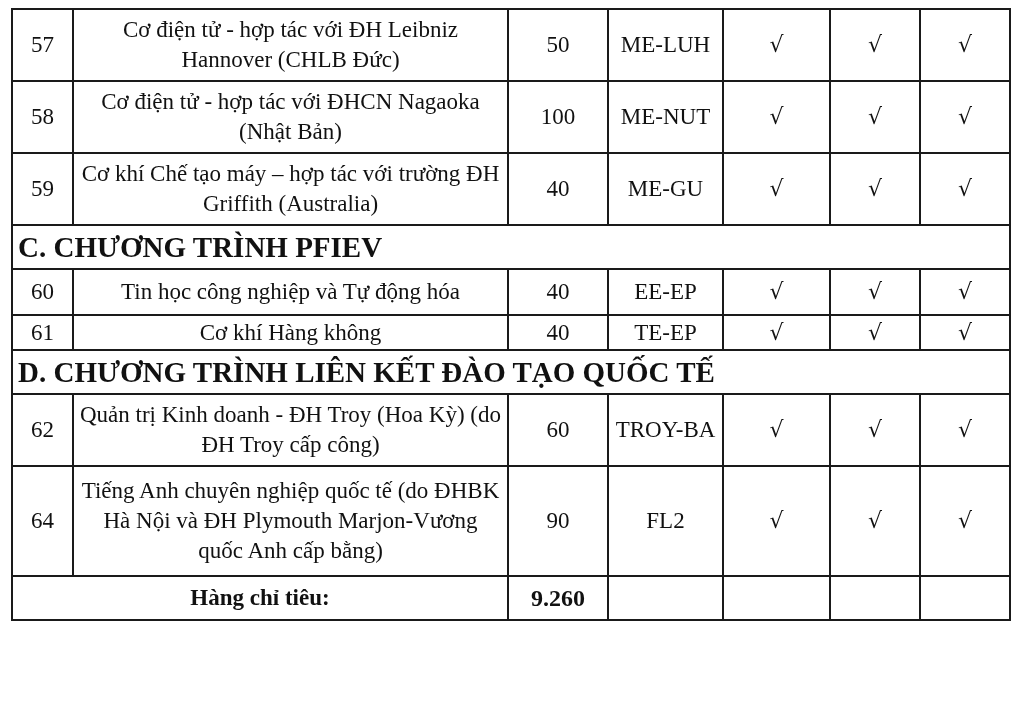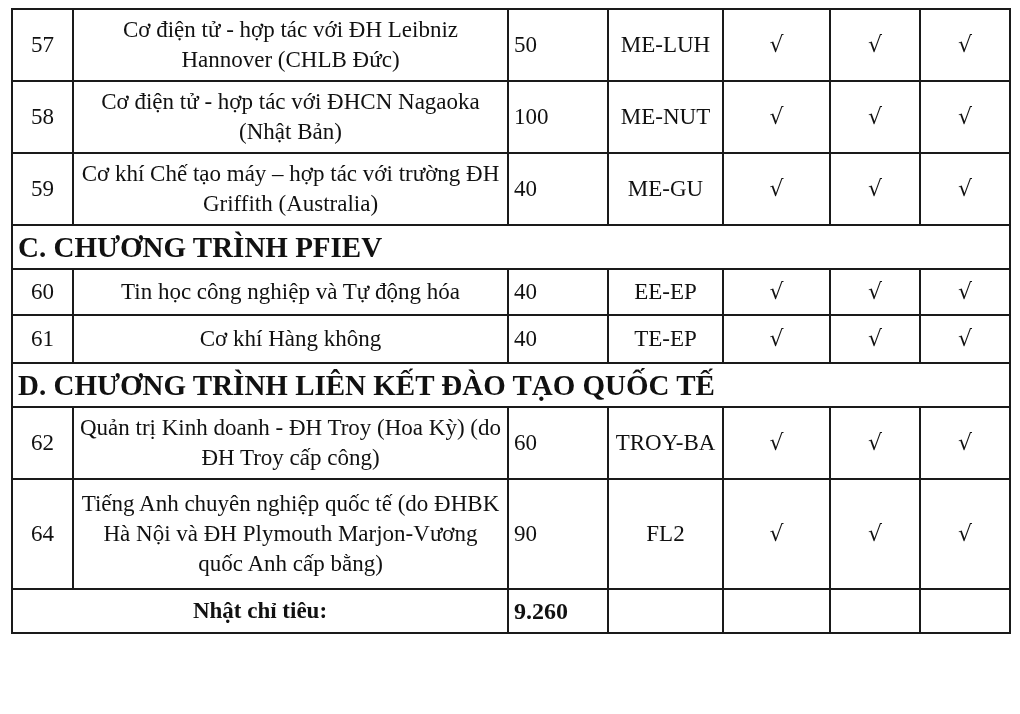--- a/index.html
+++ b/index.html
@@ -4,21 +4,21 @@
 <style>
   html, body { margin: 0; padding: 0; background: #ffffff; }
   body { width: 1020px; height: 714px; overflow: hidden; position: relative;
          font-family: "Liberation Serif", "DejaVu Serif", serif; color: #111; }
   table { position: absolute; left: 11px; top: 8px; border-collapse: collapse;
           table-layout: fixed; width: 998px; }
   td { border: 2px solid #1a1a1a; padding: 0 5px; font-size: 23px; line-height: 30px;
        vertical-align: middle; }
   .c-no { text-align: center; }
   .c-name { text-align: center; }
-  .c-quota { text-align: left; }
+  .c-quota { text-align: center; }
   .c-code { text-align: center; }
   .c-chk { text-align: center; font-size: 22px; font-family: "DejaVu Serif", serif; }
   .section td { font-weight: bold; font-size: 29px; }
   .total td { font-weight: bold; }
   .total .c-quota { font-size: 24px; }
 </style>
 </head>
 <body>
 
 <table>
@@ -64,21 +64,21 @@
   </tr>
       <tr style="height: 46px;">
     <td class="c-no">60</td>
     <td class="c-name">Tin học công nghiệp và Tự động hóa</td>
     <td class="c-quota">40</td>
     <td class="c-code">EE-EP</td>
     <td class="c-chk">√</td>
     <td class="c-chk">√</td>
     <td class="c-chk">√</td>
   </tr>
-      <tr style="height: 48px;">
+      <tr style="height: 35px;">
     <td class="c-no">61</td>
     <td class="c-name">Cơ khí Hàng không</td>
     <td class="c-quota">40</td>
     <td class="c-code">TE-EP</td>
     <td class="c-chk">√</td>
     <td class="c-chk">√</td>
     <td class="c-chk">√</td>
   </tr>
       <tr class="section" style="height: 44px;">
     <td colspan="7">D. CHƯƠNG TRÌNH LIÊN KẾT ĐÀO TẠO QUỐC TẾ</td>
@@ -95,21 +95,21 @@
       <tr style="height: 110px;">
     <td class="c-no">64</td>
     <td class="c-name">Tiếng Anh chuyên nghiệp quốc tế (do ĐHBK Hà Nội và ĐH Plymouth Marjon-Vương quốc Anh cấp bằng)</td>
     <td class="c-quota">90</td>
     <td class="c-code">FL2</td>
     <td class="c-chk">√</td>
     <td class="c-chk">√</td>
     <td class="c-chk">√</td>
   </tr>
       <tr class="total" style="height:44px">
-    <td colspan="2" style="text-align:center">Nhật chỉ tiêu:</td>
+    <td colspan="2" style="text-align:center">Hàng chỉ tiêu:</td>
     <td class="c-quota">9.260</td>
     <td></td>
     <td></td>
     <td></td>
     <td></td>
   </tr>
     </tbody>
 </table>
 
 </body></html>

